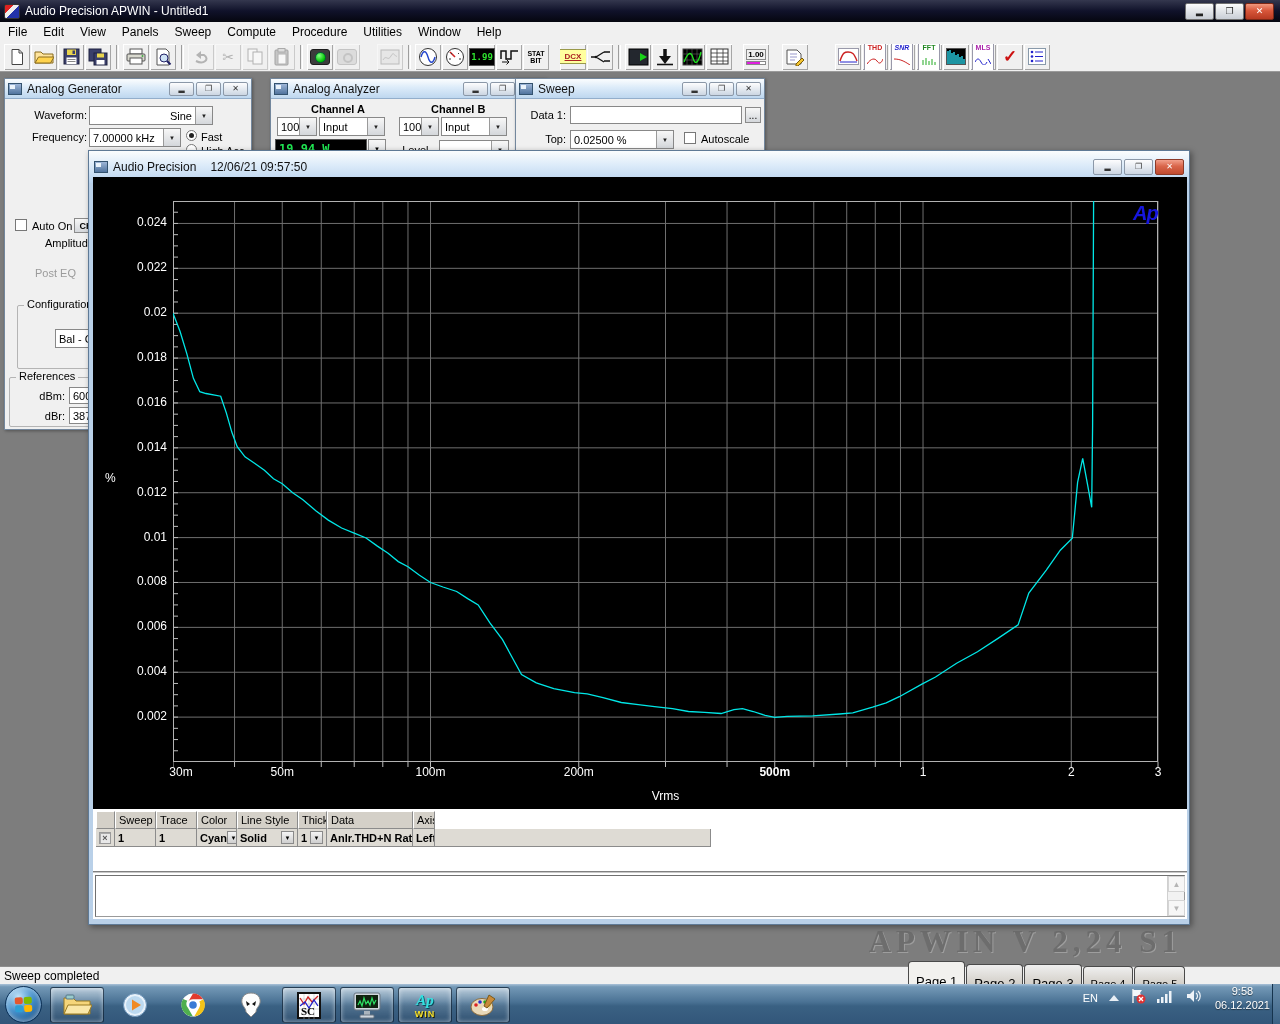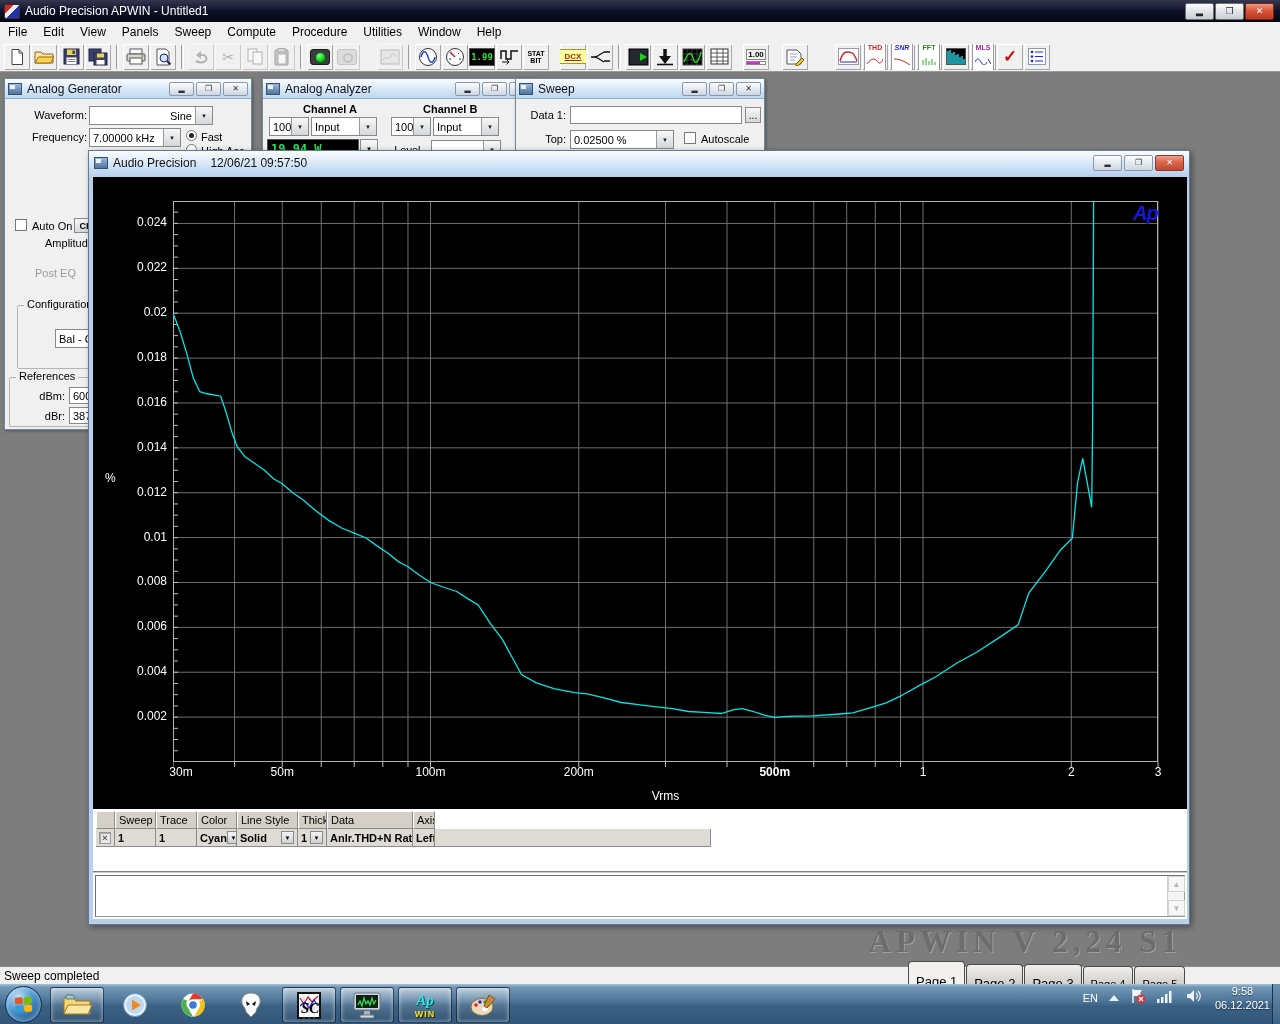--- a/index.html
+++ b/index.html
@@ -66,21 +66,21 @@
     font-size:10px;display:flex;align-items:center;justify-content:center;}
   .chk{position:absolute;width:12px;height:12px;background:#fff;border:1px solid #777;}
   .radio{position:absolute;width:11px;height:11px;border-radius:50%;background:#fff;border:1px solid #777;}
   .radio.on::after{content:"";position:absolute;left:2px;top:2px;width:5px;height:5px;border-radius:50%;background:#222;}
   .group{position:absolute;border:1px solid #b4b4b4;border-radius:2px;}
   .group .legend{position:absolute;top:-8px;left:6px;background:#f0f0f0;padding:0 3px;font-size:11px;}
 
   
   #graph-window{position:absolute;left:88px;top:150px;width:1102px;height:775px;z-index:50;
     background:#b9d0e8;border:1px solid #5f7a96;box-shadow:2px 2px 6px rgba(0,0,0,.4);}
-  #gw-title{height:24px;display:flex;align-items:center;padding:8px 5px;font-size:12px;color:#111;
+  #gw-title{height:24px;display:flex;align-items:center;padding:16px 5px;font-size:12px;color:#111;
     background:linear-gradient(#fbfdfe,#dcebf9 45%,#b9d3ee);}
   #gw-title .wbtn{width:29px;height:16px;}
   #gw-content{position:absolute;left:4px;top:26px;width:1094px;height:742px;background:#fff;}
   #chart-area{position:absolute;left:0;top:0;width:1094px;height:632px;background:#000;}
   #plot-svg{position:absolute;left:80px;top:24px;}
   .ylab{position:absolute;width:68px;text-align:right;font-size:12px;color:#fff;}
   .xlab{position:absolute;font-size:12px;color:#fff;transform:translateX(-50%);}
   #ylabel-unit{position:absolute;left:12px;top:294px;font-size:12px;color:#fff;}
   #xlabel-unit{position:absolute;top:612px;font-size:12px;color:#fff;transform:translateX(-50%);}
   #ap-logo{position:absolute;left:1040px;top:25px;font-size:20px;font-weight:bold;font-style:italic;
@@ -430,21 +430,21 @@
   <div class="lbl r" style="left:28px;top:311px;width:32px;">dBm:</div>
   <div class="tinput" style="left:64px;top:308px;width:130px;height:17px;">
       <span>600.0</span>
     </div>
   <div class="lbl r" style="left:28px;top:331px;width:32px;">dBr:</div>
   <div class="tinput" style="left:64px;top:328px;width:130px;height:17px;">
       <span>387.3 m</span>
     </div>
 </div>
 
-<div class="win" id="ana-win" style="left:262px;top:78px;width:276px;height:84px;">
+<div class="win" id="ana-win" style="left:270px;top:78px;width:276px;height:84px;">
   <div class="wtitle">
     <div class="wicon"></div>
     <span>Analog Analyzer</span>
     <div class="wbtns">
       <div class="wbtn">▂</div>
       <div class="wbtn">❐</div>
       <div class="wbtn">✕</div>
     </div>
   </div>
   <div class="lbl" style="left:40px;top:24px;font-weight:bold;">Channel A</div>
@@ -750,21 +750,21 @@
           <path d="M17 9l-4 3 3 2z" fill="#111"></path>
         </svg>
       </div>
       <div class="task-btn running">
         <span style="display:inline-block;width:24px;height:27px;background:#fff;border:2px solid #111;position:relative;font-family:'Liberation Serif',serif;">
           <svg width="20" height="25" style="position:absolute;left:0;top:0;">
             <path d="M0 5h20M0 10h20M0 15h20M5 0v25M10 0v25M15 0v25" stroke="#bbb" stroke-width=".5"></path>
             <path d="M1 4l4 6 4-7 4 5 6-6" fill="none" stroke="#c22" stroke-width="1.3"></path>
             <path d="M1 12l5-4 4 6 5-8 4 6" fill="none" stroke="#22c" stroke-width="1.3"></path>
           </svg>
-          <span style="position:absolute;left:2px;bottom:0;font-weight:bold;font-size:15px;font-style:italic;">SC</span>
+          <span style="position:absolute;left:2px;bottom:0;font-weight:bold;font-size:11px;">SC</span>
         </span>
       </div>
       <div class="task-btn running">
         <svg width="28" height="27">
           <rect x="1" y="1" width="26" height="17" rx="2" fill="#cfd6dd" stroke="#6a7683"></rect>
           <rect x="3" y="3" width="22" height="13" fill="#10210f"></rect>
           <path d="M5 13l2-4 2 5 2-8 2 6 2-3 2 4 2-7 2 6 2-4" fill="none" stroke="#2ce062" stroke-width="1.2"></path>
           <rect x="11" y="19" width="6" height="4" fill="#aab4bd"></rect>
           <rect x="7" y="23" width="14" height="3" rx="1" fill="#cfd6dd" stroke="#6a7683"></rect>
         </svg>

